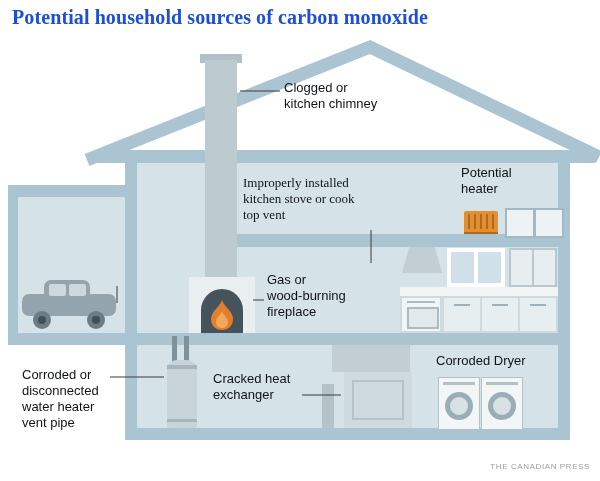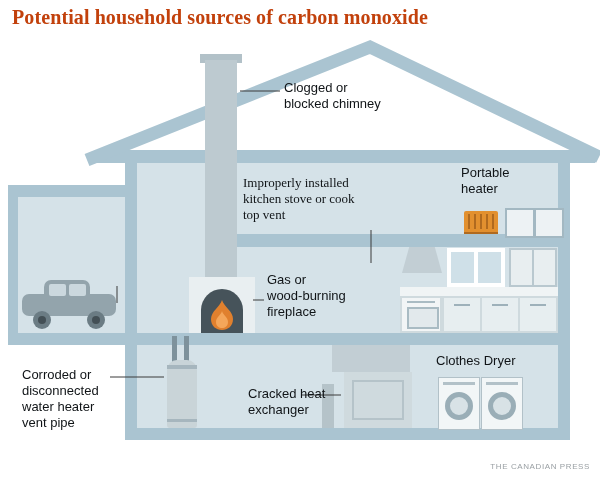--- a/index.html
+++ b/index.html
@@ -1,20 +1,20 @@
 <!DOCTYPE html>
 <html><head>
 <meta charset="utf-8">
 <style>
   html,body{margin:0;padding:0;}
   body{background:#ffffff;font-family:"Liberation Sans",sans-serif;}
   .stage{position:relative;width:600px;height:481px;background:#ffffff;overflow:hidden;}
   .abs{position:absolute;}
   .title{position:absolute;left:12px;top:6px;margin:0;width:560px;
-         font-family:"Liberation Serif",serif;font-size:20px;font-weight:700;color:#c2410c;letter-spacing:.1px;}
+         font-family:"Liberation Serif",serif;font-size:20px;font-weight:700;color:#1d4ed8;letter-spacing:.1px;}
   
   .wall{background:#aac4d1;}
   .interior{background:#d5e2e8;}
   .z1{z-index:1}.z2{z-index:2}.z3{z-index:3}.z6{z-index:6}.z7{z-index:7}
   .attic-floor{left:95px;top:150px;width:500px;height:13px;}
   .house-outer{left:125px;top:160px;width:445px;height:280px;}
   .house-interior{left:137px;top:163px;width:421px;height:265px;}
   .garage-outer{left:8px;top:185px;width:117px;height:160px;}
   .garage-interior{left:18px;top:197px;width:107px;height:136px;}
   .upper-floor{left:237px;top:234px;width:321px;height:13px;}
@@ -67,21 +67,21 @@
     width:18px;height:18px;border-radius:50%;border:5px solid #9aaeb7;background:#d8e2e6;}
   
   .label{position:absolute;font-size:13px;line-height:1.24;color:#101417;white-space:pre-line;}
   .label.boxed{background:#ffffff;border:1px solid #7f939c;padding:4px 9px;}
   .lbl-chimney{left:284px;top:80px;}
   .lbl-stove{left:243px;top:175px;font-family:Liberation Serif, serif;}
   .lbl-pheater{left:461px;top:165px;}
   .lbl-auto{left:32px;top:243px;}
   .lbl-fireplace{left:267px;top:272px;}
   .lbl-wheater{left:22px;top:367px;}
-  .lbl-furnace{left:213px;top:386px;margin-left:35px;}
+  .lbl-furnace{left:213px;top:371px;}
   .lbl-dryer{left:436px;top:353px;}
   .lines-svg{left:0;top:0;width:600px;height:481px;pointer-events:none;}
   .credit{position:absolute;right:10px;top:462px;font-size:8px;letter-spacing:.6px;color:#9aa0a4;}
 </style>
 </head>
 <body>
 
 <div class="stage">
 
   <h1 class="title">Potential household sources of carbon monoxide</h1>
@@ -175,31 +175,31 @@
   <svg class="abs lines-svg z6" viewBox="0 0 600 481">
     <line x1="240" y1="91" x2="280" y2="91" stroke="#3a3a3a" stroke-width="1"></line>
     <line x1="371" y1="230" x2="371" y2="263" stroke="#3a3a3a" stroke-width="1"></line>
     <line x1="253" y1="300" x2="264" y2="300" stroke="#3a3a3a" stroke-width="1"></line>
     <line x1="117" y1="286" x2="117" y2="303" stroke="#3a3a3a" stroke-width="1"></line>
     <line x1="110" y1="377" x2="164" y2="377" stroke="#3a3a3a" stroke-width="1"></line>
     <line x1="302" y1="395" x2="341" y2="395" stroke="#3a3a3a" stroke-width="1"></line>
   </svg>
 
   <div class="label z7 lbl-chimney">Clogged or
-blocked chimney</div>
+kitchen chimney</div>
   <div class="label z7 lbl-stove">Improperly installed
 kitchen stove or cook
 top vent</div>
-  <div class="label z7 lbl-pheater">Portable
+  <div class="label z7 lbl-pheater">Potential
 heater</div>
   <div class="label z7 lbl-fireplace">Gas or
 wood-burning
 fireplace</div>
   <div class="label z7 lbl-wheater">Corroded or
 disconnected
 water heater
 vent pipe</div>
   <div class="label z7 lbl-furnace">Cracked heat
 exchanger</div>
-  <div class="label z7 lbl-dryer">Clothes Dryer</div>
+  <div class="label z7 lbl-dryer">Corroded Dryer</div>
 
   <div class="credit z7">THE CANADIAN PRESS</div>
 </div>
 
 </body></html>

